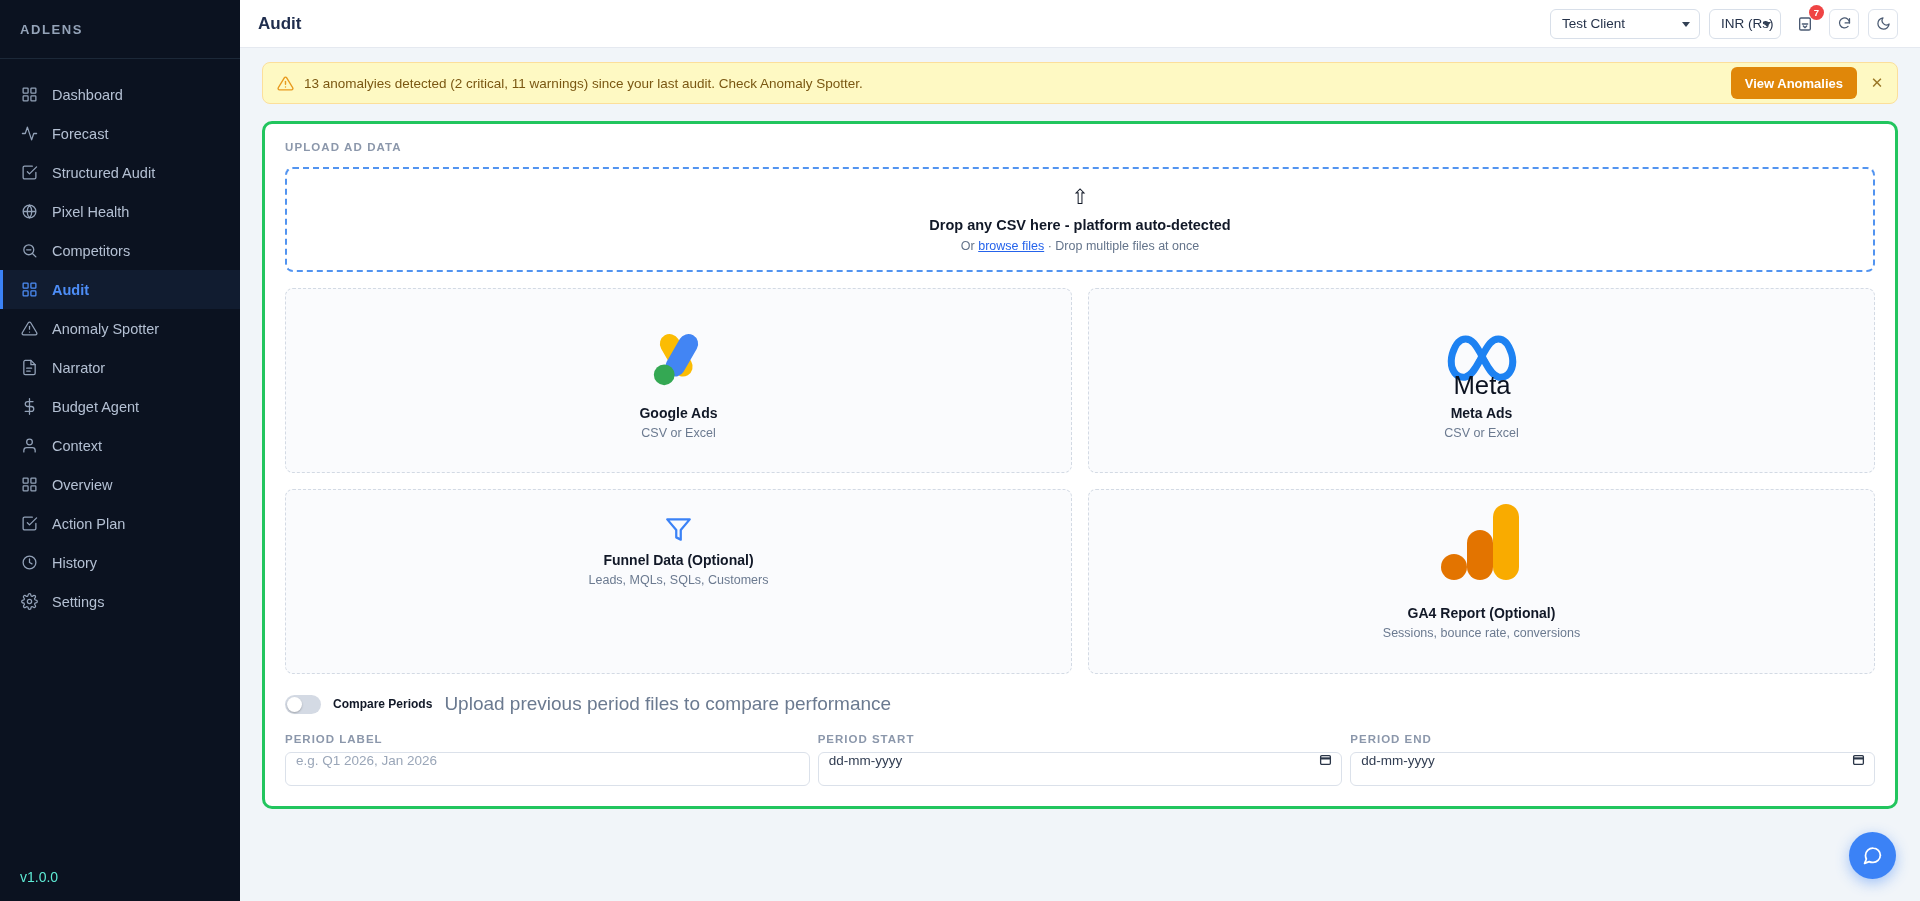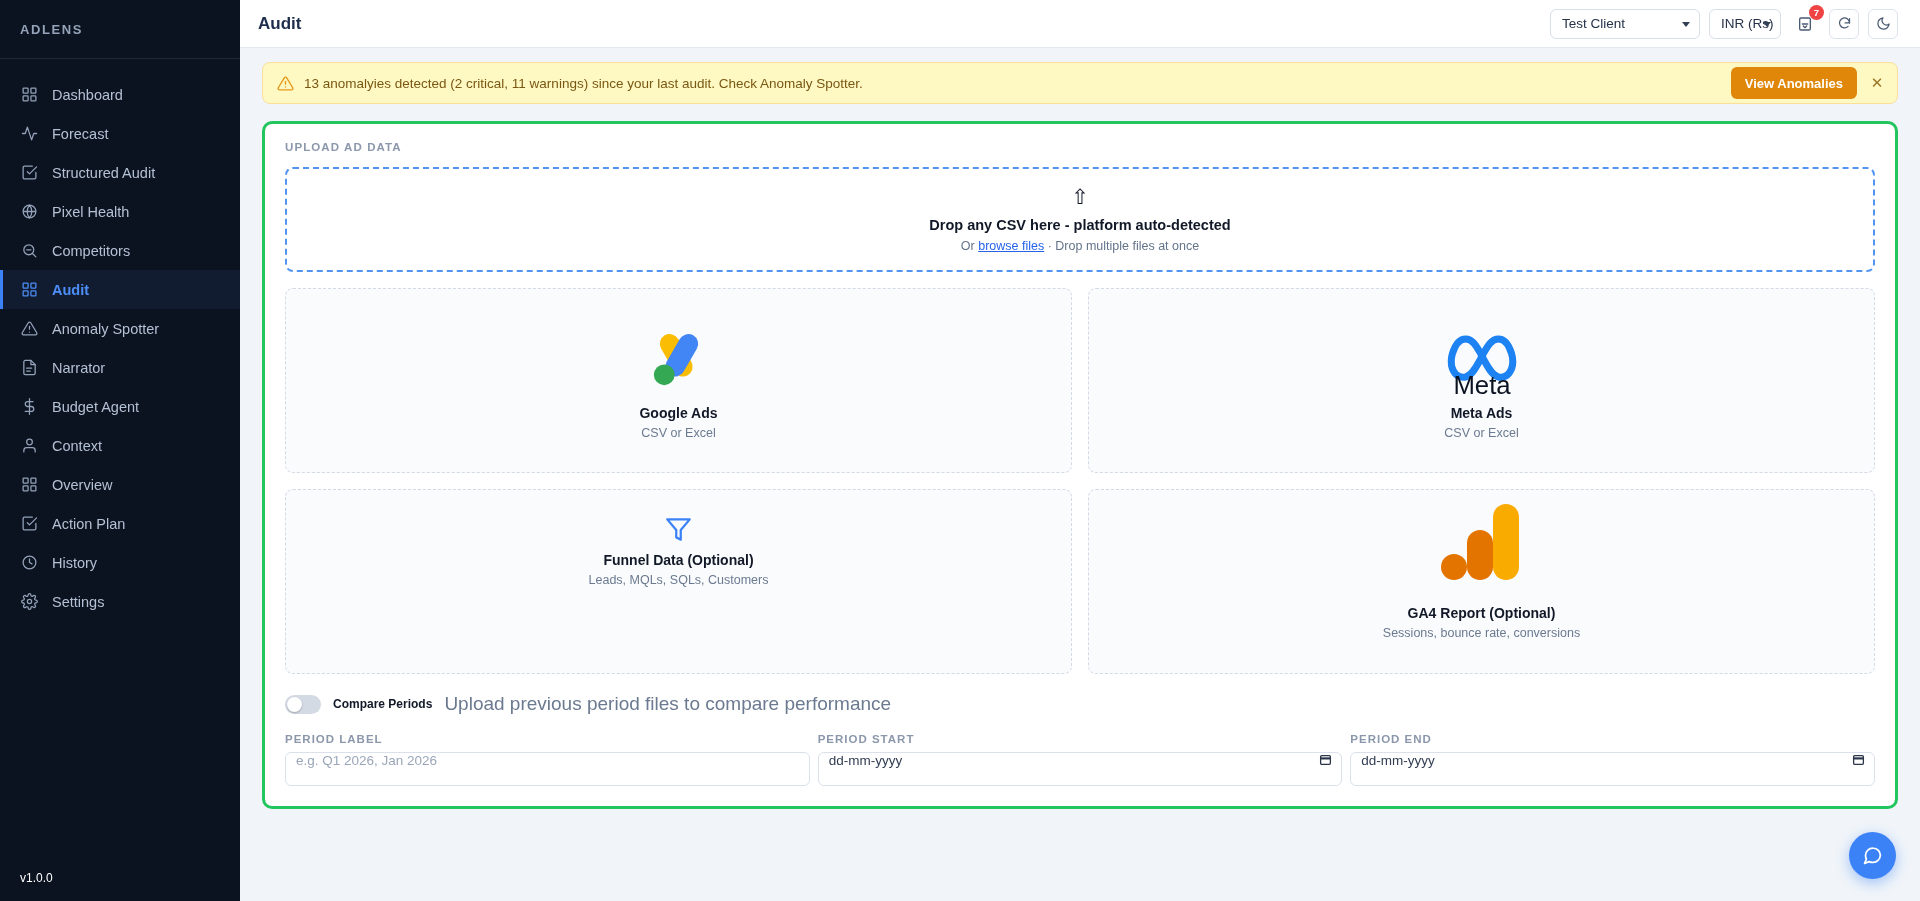--- a/index.html
+++ b/index.html
@@ -45,21 +45,21 @@
     color: #4d8df6;
     font-weight: 700;
   }
   .nav-item.active .ico { color: #4d8df6; }
   .nav-item.active::before {
     content: ""; position: absolute; left: 0; top: 0; bottom: 0;
     width: 3px; background: #3b82f6;
   }
   .version {
     padding: 0 0 16px 20px;
-    font-size: 12px; color: #ffffff;
+    font-size: 14px; color: #5eead4;
   }
 
   
   .main {
     flex: 1 1 auto; background: #f1f5f9;
     display: flex; flex-direction: column;
     position: relative; overflow: hidden;
   }
   .topbar {
     height: 48px; flex: 0 0 48px;

